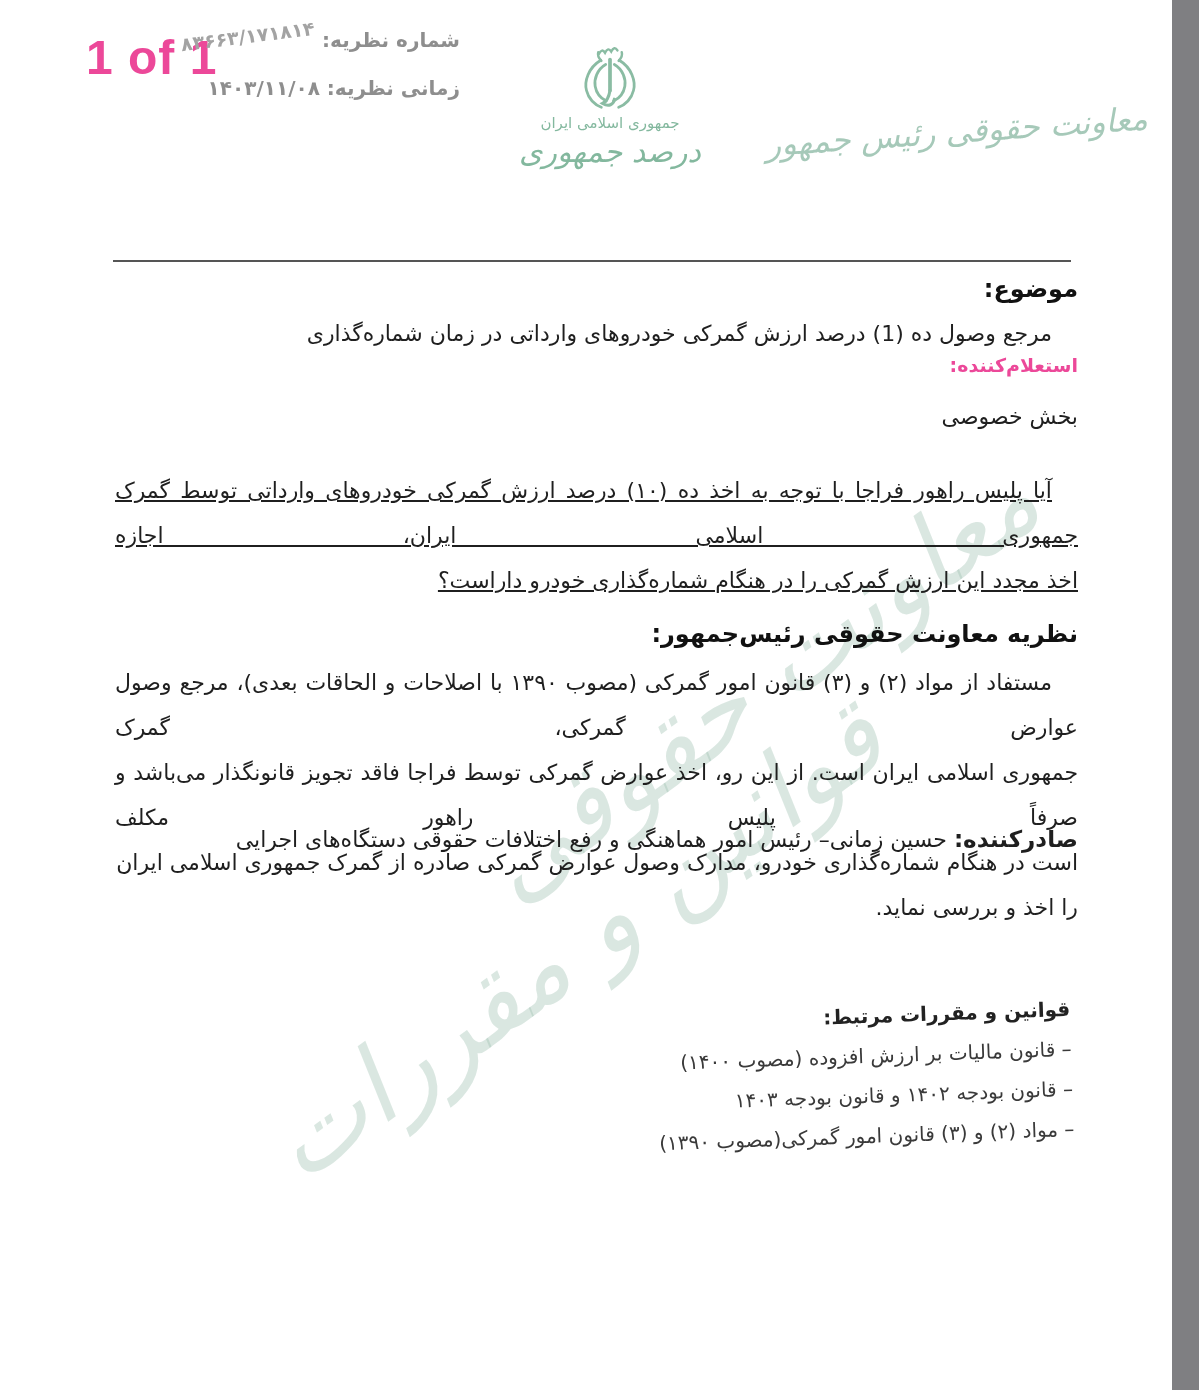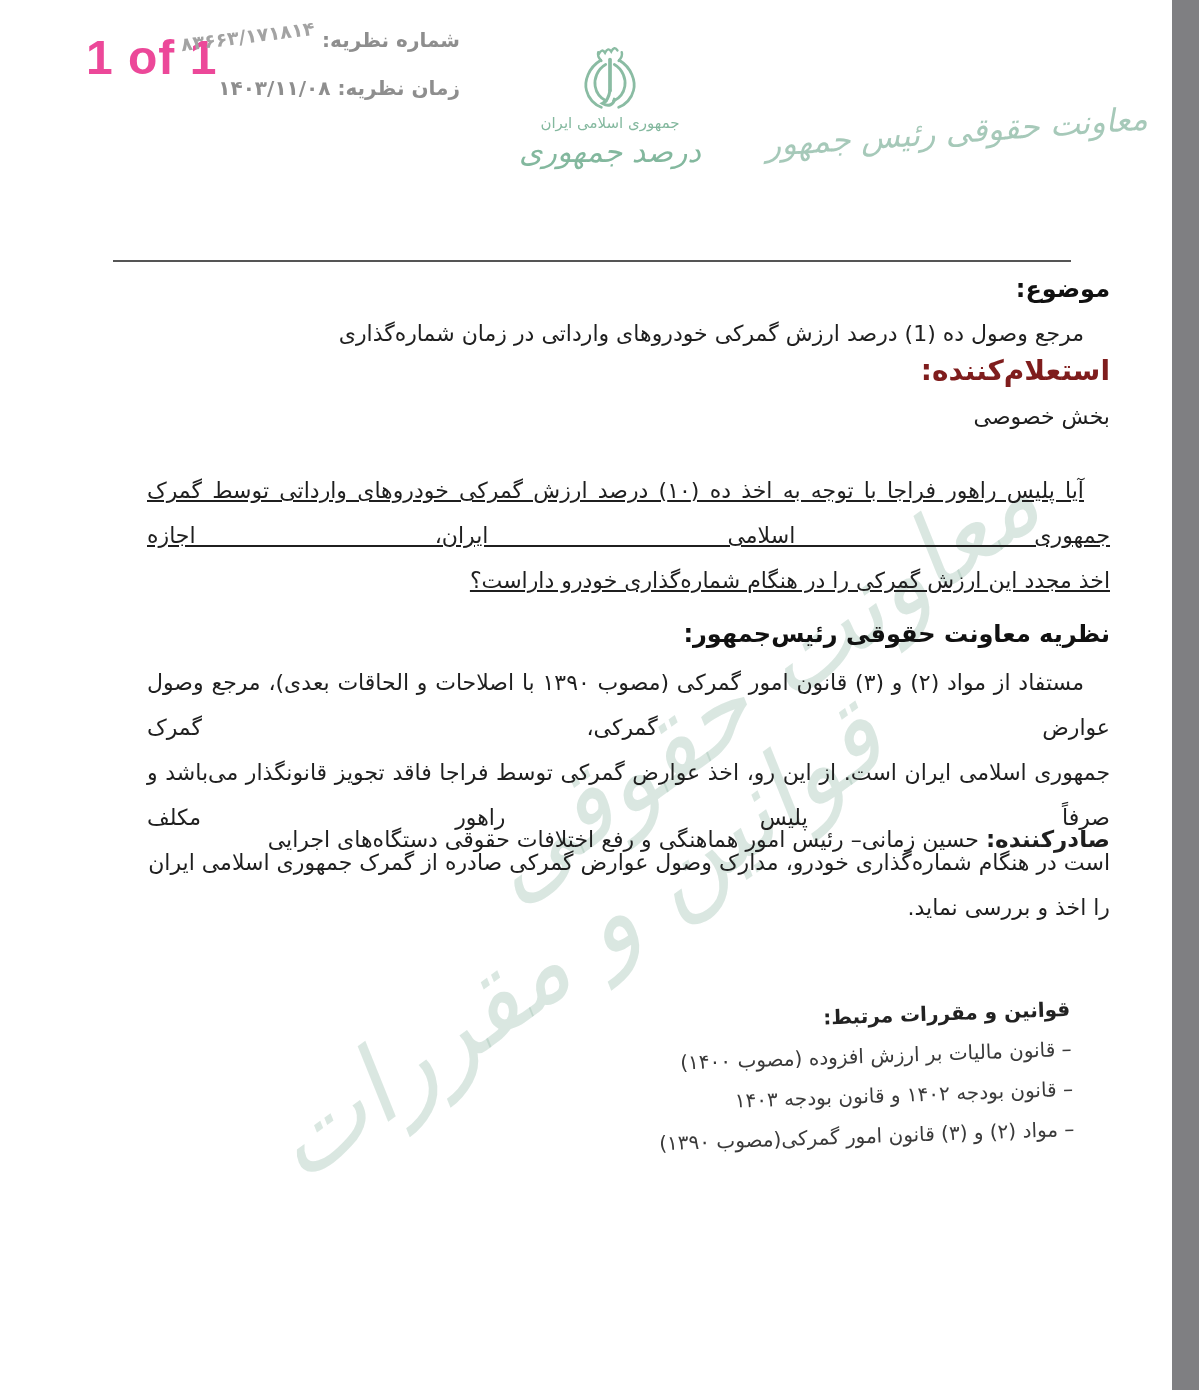--- a/index.html
+++ b/index.html
@@ -24,23 +24,23 @@
   #hdr-right{position:absolute;left:788px;top:112px;width:360px;direction:rtl;text-align:left;
         font-size:32px;font-style:italic;color:#a6c9b9;transform:rotate(-4deg);white-space:nowrap;}
   
   #rule{position:absolute;left:113px;top:260px;width:958px;height:0;border-top:2px solid #555;}
   
   .wm{position:absolute;direction:rtl;font-style:italic;color:rgba(158,192,176,0.38);
         white-space:nowrap;z-index:0;pointer-events:none;}
   #wm1{left:430px;top:620px;font-size:104px;transform:rotate(-36deg);}
   #wm2{left:210px;top:880px;font-size:104px;transform:rotate(-36deg);}
   
-  #content{position:absolute;left:115px;top:272px;width:963px;height:620px;direction:rtl;z-index:1;margin-left:32px;}
+  #content{position:absolute;left:115px;top:272px;width:963px;height:620px;direction:rtl;z-index:1;}
   #content .abs{position:absolute;right:0;width:963px;}
-  .h{font-size:28px;font-weight:bold;color:#7f1d1d;}
+  .h{font-size:19px;font-weight:bold;color:#ec4899;}
   .h2{font-size:24px;font-weight:bold;color:#111;}
   .body-line{font-size:22px;line-height:45px;color:#1f1f1f;}
   .just{text-align:justify;text-align-last:justify;}
   .rt{text-align:right;}
   .ind{text-indent:26px;}
   #sec-subject-text{top:39px;}
   #sec-subject-label{top:3px;}
   #sec-inquirer-label{top:82px;}
   #sec-inquirer-text{top:122px;}
   #sec-inquiry-label{top:160px;}
@@ -64,21 +64,21 @@
 
   <div id="scrollband"></div>
   <div id="pageindicator">1 of 1</div>
 
   <div id="hdr-left">
     <div class="row1">
       <span>شماره نظریه:</span>
       <span class="tilted-num">۸۳۶۶۳/۱۷۱۸۱۴</span>
     </div>
     <div class="row2">
-      <span>زمان نظریه:</span>
+      <span>زمانی نظریه:</span>
       <span>۱۴۰۳/۱۱/۰۸</span>
     </div>
   </div>
 
   <div id="hdr-center">
     <svg width="62" height="68" viewBox="0 0 100 110">
       <g fill="none" stroke="#8abca3" stroke-linecap="round">
         <path d="M32 13 q5 -10 10 -2 q5 -10 10 -2 q5 -10 10 -2" stroke-width="4"></path>
         <path d="M50 22 V72" stroke-width="6"></path>
         <path d="M50 72 c-2 13 -8 19 -12 21 c10 6 18 2 19 -7" stroke-width="5"></path>

